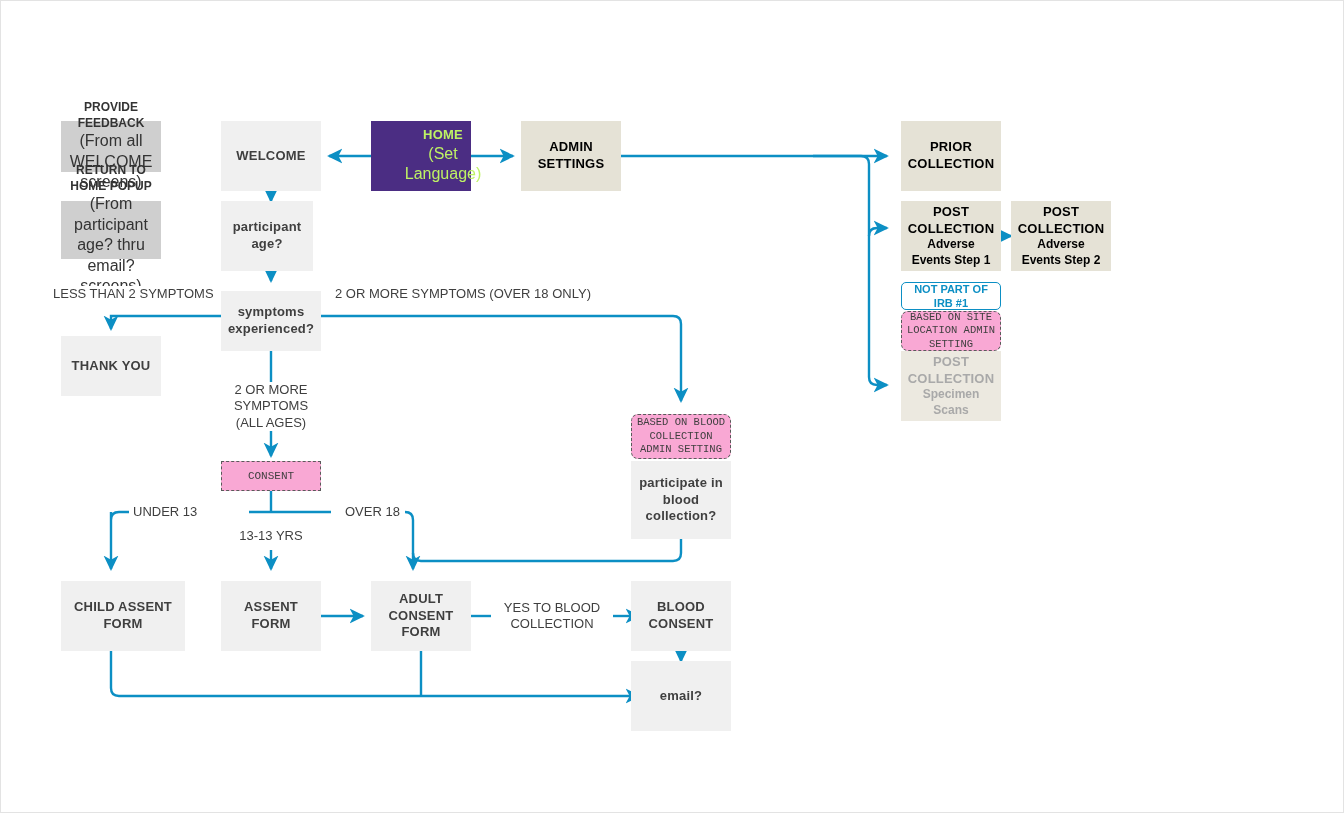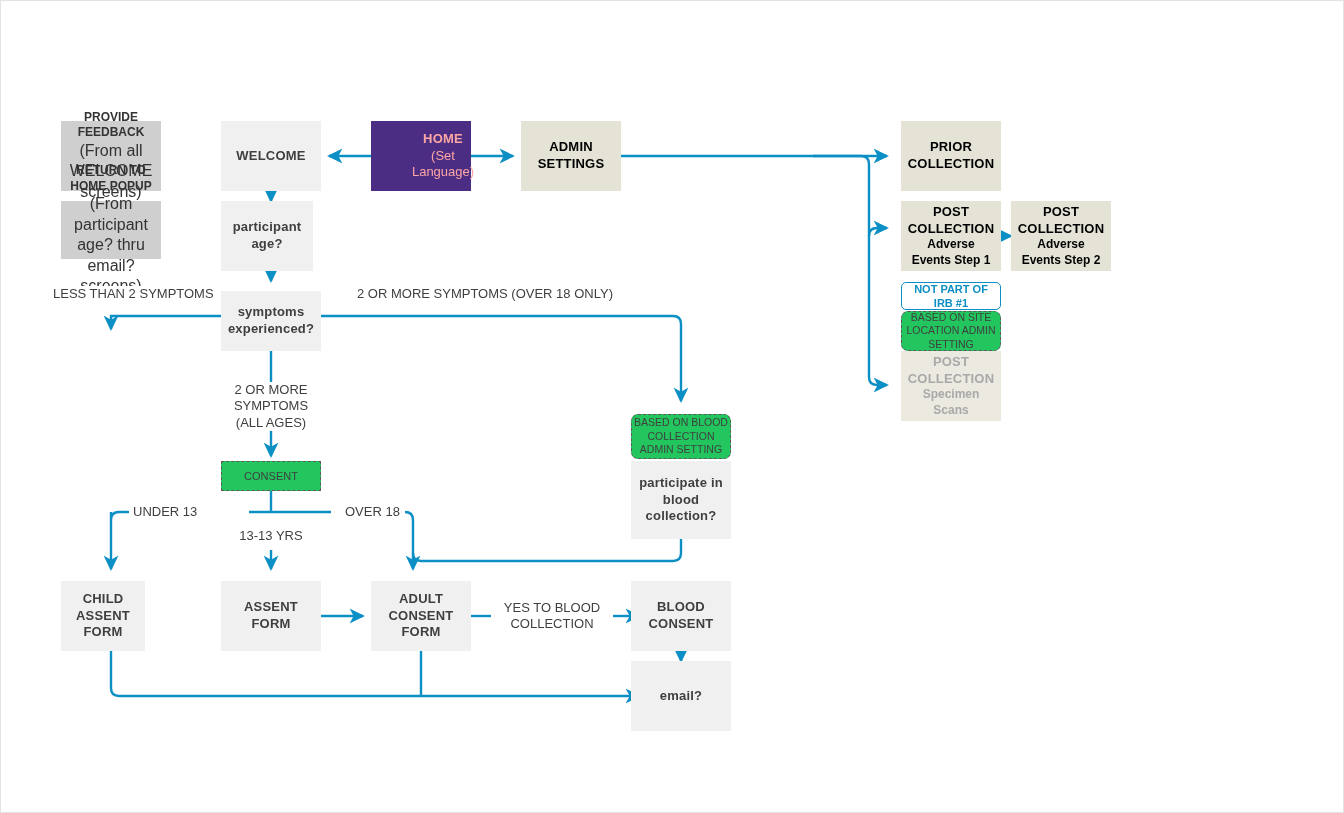--- a/index.html
+++ b/index.html
@@ -50,33 +50,34 @@
     text-align: center;
     line-height: 1.28;
   }
   .node .ln { display: block; }
 
   
   .grey      { background: #f0f0f0; color: #3f3f3f; }
   .darkgrey  { background: #cfcfcf; color: #333333; }
   .beige     { background: #e5e2d6; color: #000000; }
   .beige-mut { background: #ece9e0; color: #a9a9a9; }
-  .purple    { background: #4b2d83; color: #fca5a5; padding-left: 44px; }
+  .purple    { background: #4b2d83; color: #bef264; padding-left: 44px; }
 
   .b-strong   { font-weight: bold; font-size: 13px; letter-spacing: .2px; }
   .b-strongsm { font-weight: bold; font-size: 12px; }
   .b-plain    { font-weight: normal; font-size: 11px; }
   .b-small    { font-weight: normal; font-size: 16px; }
 
   .dashed {
     border: 1.6px dashed #5a5a5a;
-    background: #22c55e;
+    background: #f9a8d4;
     color: #3f3f3f;
     font-size: 10.5px;
     border-radius: 7px;
+    font-family: Liberation Mono, monospace;
   }
   .dashed.square { border-radius: 0; }
 
   .irb {
     border: 1.8px solid #0c8fc4;
     background: #ffffff;
     color: #0c8fc4;
     font-weight: bold;
     font-size: 11px;
     border-radius: 5px;
@@ -147,21 +148,21 @@
       <path d="M420,650 L420,695"></path>
 
       <path d="M620,155 L860,155 Q868,155 868,163 L868,376 Q868,384 876,384 L886,384" marker-end="url(#ah)"></path>
       <path d="M812,155 L886,155" marker-end="url(#ah)"></path>
       <path d="M868,235 Q868,227 876,227 L886,227" marker-end="url(#ah)"></path>
 
       <path d="M1000,235 L1010,235" marker-end="url(#ah)"></path>
     </g>
   </svg>
 
-  <div class="node darkgrey" style="left:60px; top:120px; width:100px; height:70px; flex-direction:column;">
+  <div class="node darkgrey" style="left:60px; top:120px; width:100px; height:51px; flex-direction:column;">
     <span class="ln b-strongsm" style="white-space:pre-line;">PROVIDE
 FEEDBACK</span>
     <span class="ln b-small" style="white-space:pre-line;">(From all
 WELCOME
 screens)</span>
   </div>
 
   <div class="node darkgrey" style="left:60px; top:200px; width:100px; height:58px; flex-direction:column;">
     <span class="ln b-strongsm" style="white-space:pre-line;">RETURN TO
 HOME POPUP</span>
@@ -171,24 +172,25 @@
   </div>
 
   <div class="node grey b-strong" style="left:220px; top:120px; width:100px; height:70px; white-space:pre-line;">WELCOME</div>
 
   <div class="node grey b-strong" style="left:220px; top:200px; width:92px; height:70px; white-space:pre-line;">participant
 age?</div>
 
   <div class="node grey b-strong" style="left:220px; top:290px; width:100px; height:60px; white-space:pre-line;">symptoms
 experienced?</div>
 
+  <div class="node grey b-strong" style="left:60px; top:335px; width:100px; height:60px; white-space:pre-line;">THANK YOU</div>
 
   <div class="node purple" style="left:370px; top:120px; width:100px; height:70px; flex-direction:column;">
     <span class="ln b-strong">HOME</span>
-    <span class="ln b-plain" style="font-size:13px;">(Set Language)</span>
+    <span class="ln b-plain" style="font-size:16px;">(Set Language)</span>
   </div>
 
   <div class="node beige b-strong" style="left:520px; top:120px; width:100px; height:70px; white-space:pre-line;">ADMIN
 SETTINGS</div>
 
   <div class="node beige b-strong" style="left:900px; top:120px; width:100px; height:70px; white-space:pre-line;">PRIOR
 COLLECTION</div>
 
   <div class="node beige" style="left:900px; top:200px; width:100px; height:70px; flex-direction:column;">
     <span class="ln b-strong" style="white-space:pre-line;">POST
@@ -221,38 +223,38 @@
   <div class="node dashed" style="left:630px; top:413px; width:100px; height:45px; white-space:pre-line;">BASED ON BLOOD
 COLLECTION
 ADMIN SETTING</div>
 
   <div class="node grey b-strong" style="left:630px; top:460px; width:100px; height:78px; white-space:pre-line;">participate in
 blood
 collection?</div>
 
   <div class="node dashed square" style="left:220px; top:460px; width:100px; height:30px; font-size:11px;">CONSENT</div>
 
-  <div class="node grey b-strong" style="left:60px; top:580px; width:84px; height:70px; white-space:pre-line;">CHILD ASSENT
+  <div class="node grey b-strong" style="left:60px; top:580px; width:124px; height:70px; white-space:pre-line;">CHILD ASSENT
 FORM</div>
 
   <div class="node grey b-strong" style="left:220px; top:580px; width:100px; height:70px; white-space:pre-line;">ASSENT
 FORM</div>
 
   <div class="node grey b-strong" style="left:370px; top:580px; width:100px; height:70px; white-space:pre-line;">ADULT
 CONSENT
 FORM</div>
 
   <div class="node grey b-strong" style="left:630px; top:580px; width:100px; height:70px; white-space:pre-line;">BLOOD
 CONSENT</div>
 
   <div class="node grey b-strong" style="left:630px; top:660px; width:100px; height:70px; white-space:pre-line;">email?</div>
 
   <div class="edge-label left" style="left:48px; top:285px;">LESS THAN 2 SYMPTOMS</div>
 
-  <div class="edge-label left" style="left:330px; top:285px;margin-left:22px;">2 OR MORE SYMPTOMS (OVER 18 ONLY)</div>
+  <div class="edge-label left" style="left:330px; top:285px;">2 OR MORE SYMPTOMS (OVER 18 ONLY)</div>
 
   <div class="edge-label" style="left:220px; top:381px; width:100px;">2 OR MORE
 SYMPTOMS
 (ALL AGES)</div>
 
   <div class="edge-label" style="left:128px; top:503px;">UNDER 13</div>
 
   <div class="edge-label" style="left:340px; top:503px;">OVER 18</div>
 
   <div class="edge-label" style="left:220px; top:527px; width:100px;">13-13 YRS</div>

